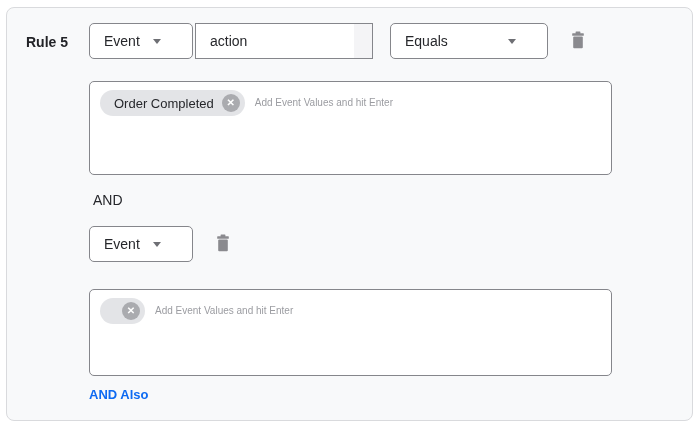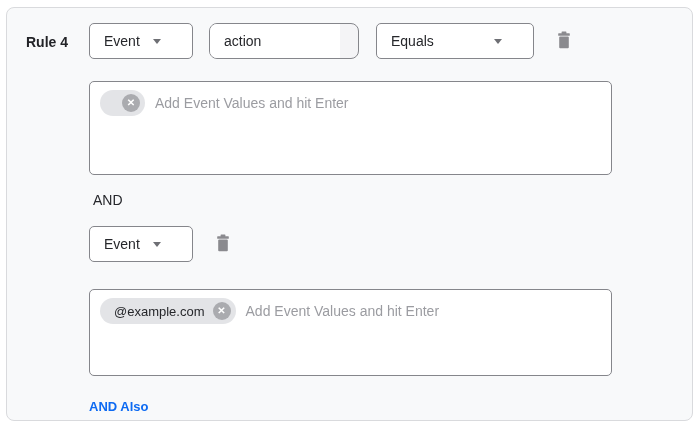--- a/index.html
+++ b/index.html
@@ -45,25 +45,25 @@
   }
   .select-type { width: 104px; }
   .select-op { width: 158px; margin-left: 17px; align-items: center; }
   .caret {
     width: 0; height: 0;
     border-left: 4.5px solid transparent;
     border-right: 4.5px solid transparent;
     border-top: 5.5px solid #6e6f74;
   }
   .text-field {
-    width: 150px;
-    margin-left: 16px;
+    width: 178px;
+    margin-left: 2px;
     background: #f4f4f6;
     border: 1px solid #85868b;
-    border-radius: 8px;
+    border-radius: 0;
     overflow: hidden;
   }
   .text-field input {
     width: calc(100% - 18px);
     height: 100%;
     border: none;
     outline: none;
     background: #ffffff;
     font-family: "Liberation Sans", sans-serif;
     font-size: 14px;
@@ -113,49 +113,48 @@
     font-size: 10px;
     font-weight: bold;
     line-height: 18px;
     text-align: center;
     border: none;
     cursor: pointer;
     padding: 0;
   }
   .placeholder {
     margin-left: 10px;
-    font-size: 14px;
+    font-size: 10px;
     color: #9b9ca1;
     line-height: 26px;
     white-space: nowrap;
   }
   .and-label {
     position: absolute;
     left: 86px; top: 184px;
     font-size: 14px;
     font-weight: 500;
     color: #26272b;
   }
   .and-also-link {
     position: absolute;
     left: 82px; top: 379px;
     font-size: 13px;
     font-weight: bold;
     color: #0d6af2;
     text-decoration: none;
     cursor: pointer;
-    margin-top: 12px;
   }
 </style>
 </head>
 <body>
 
 <div class="card">
 
-  <div class="rule-title">Rule 4</div>
+  <div class="rule-title">Rule 5</div>
 
   <div class="cond-row row-1">
     <div class="select select-type">
       <span>Event</span>
       <span class="caret"></span>
     </div>
     <div class="text-field">
       <input type="text" value="action" style="">
     </div>
     <div class="select select-op">
@@ -168,20 +167,21 @@
           <rect x="4.6" y="0.5" width="4.8" height="2.6" rx="0.6"></rect>
           <rect x="1.2" y="2.2" width="11.6" height="2.6" rx="0.6"></rect>
           <rect x="2.2" y="5.6" width="9.6" height="11.6" rx="1"></rect>
         </svg>
       </span>
     </button>
   </div>
 
   <div class="value-box value-box-1">
     <span class="chip">
+      <span>Order Completed</span>
       <button class="chip-remove">✕</button>
     </span>
     <span class="placeholder">Add Event Values and hit Enter</span>
   </div>
 
   <div class="and-label">AND</div>
 
   <div class="cond-row row-2">
     <div class="select select-type">
       <span>Event</span>
@@ -193,21 +193,20 @@
           <rect x="4.6" y="0.5" width="4.8" height="2.6" rx="0.6"></rect>
           <rect x="1.2" y="2.2" width="11.6" height="2.6" rx="0.6"></rect>
           <rect x="2.2" y="5.6" width="9.6" height="11.6" rx="1"></rect>
         </svg>
       </span>
     </button>
   </div>
 
   <div class="value-box value-box-2">
     <span class="chip">
-      <span>@example.com</span>
       <button class="chip-remove">✕</button>
     </span>
     <span class="placeholder">Add Event Values and hit Enter</span>
   </div>
 
   <a class="and-also-link">AND Also</a>
 
 </div>
 
 </body></html>

